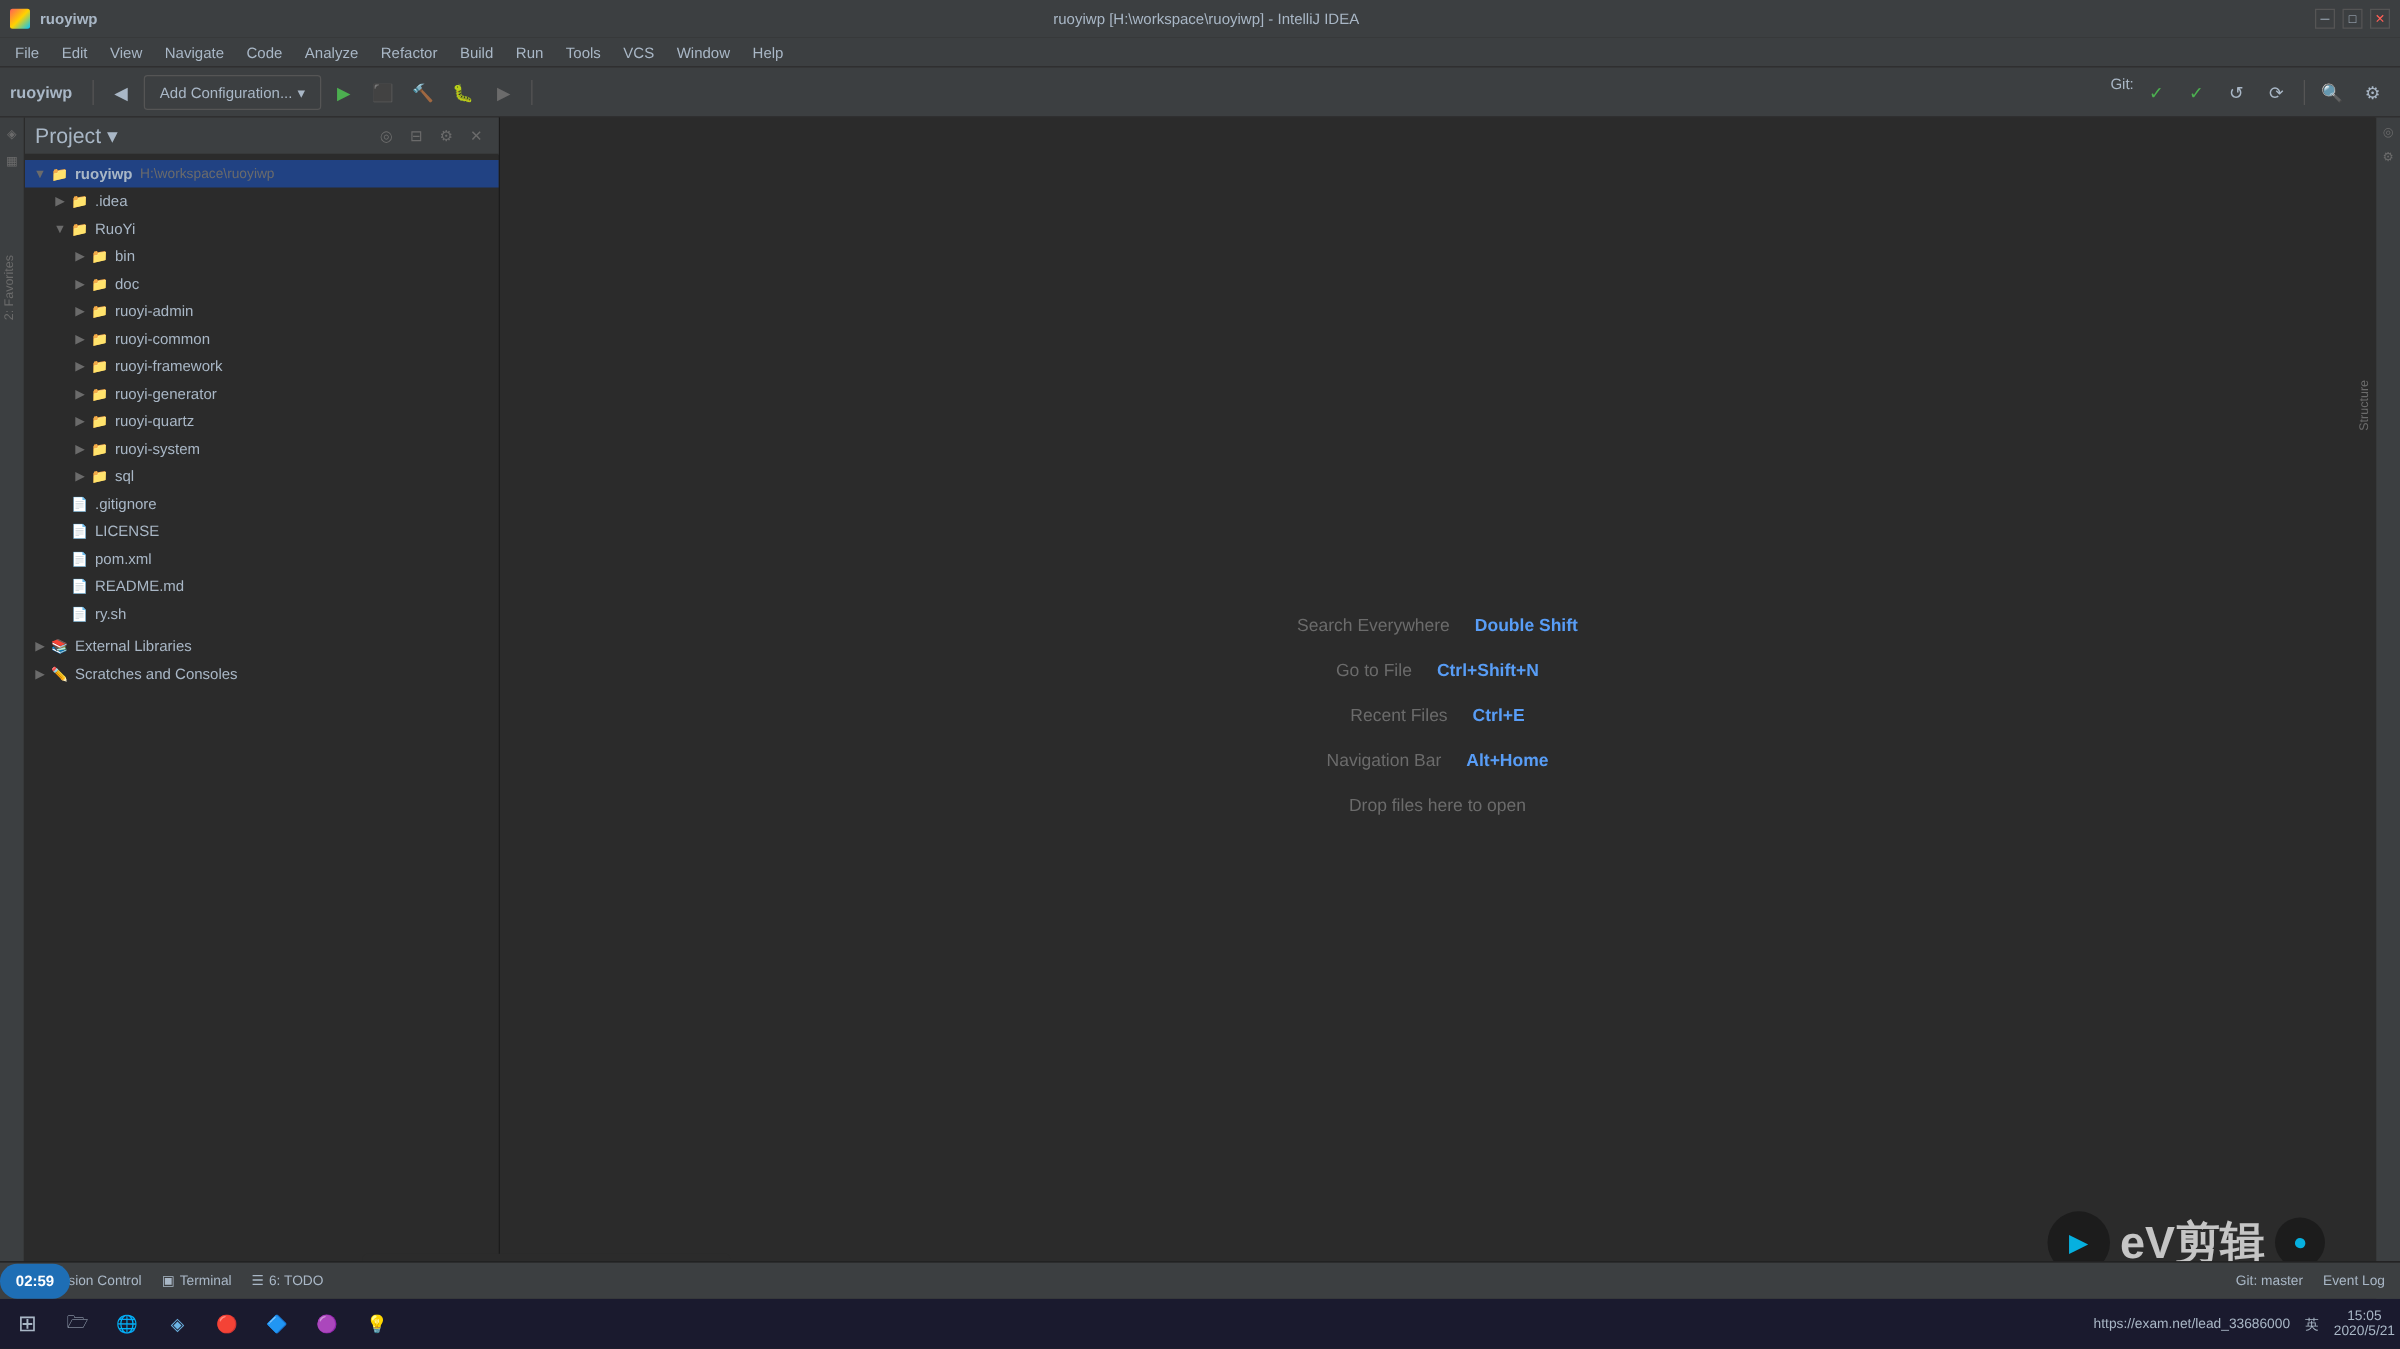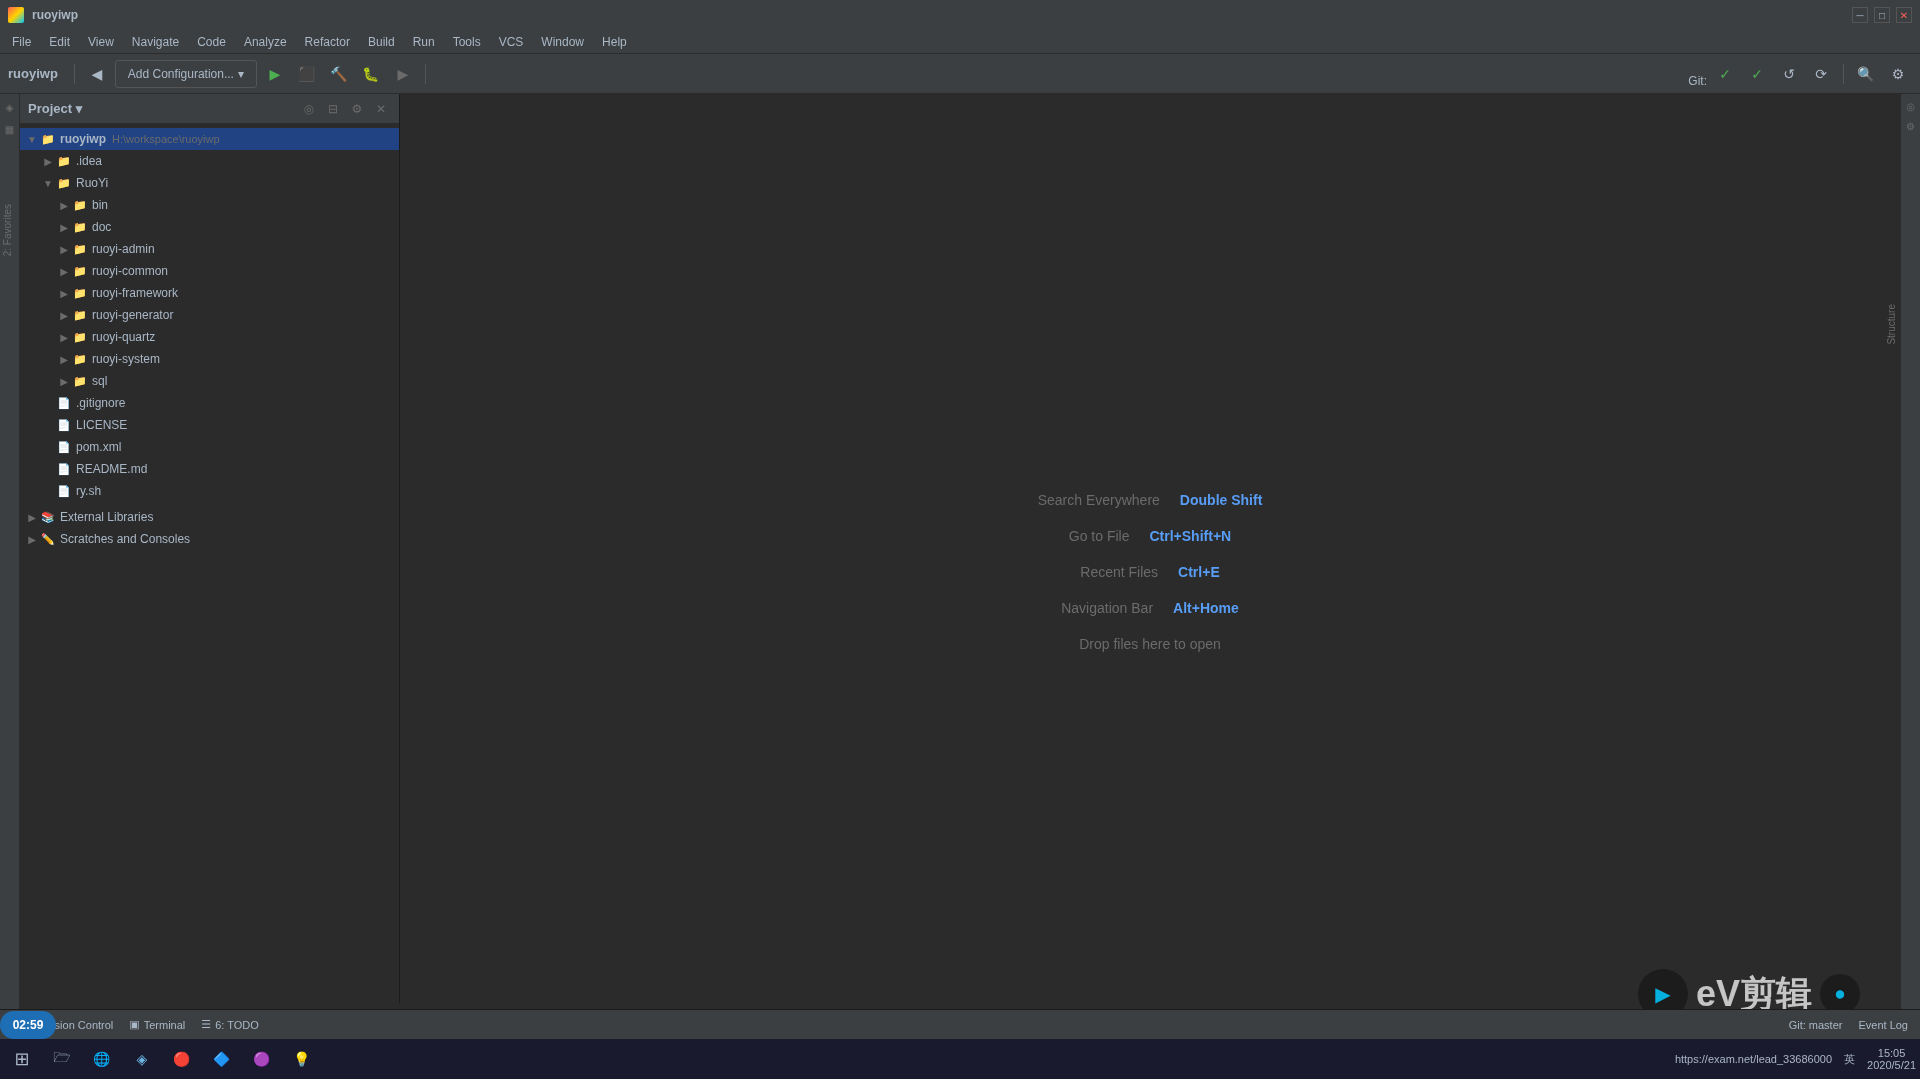--- a/index.html
+++ b/index.html
@@ -114,21 +114,21 @@
       cursor: pointer;
       font-size: 12px;
       display: flex;
       align-items: center;
       gap: 4px;
       height: 28px;
     }
     .toolbar-spacer { flex: 1; }
     .git-section {
       display: flex;
-      align-items: flex-end;
+      align-items: flex-start;
       gap: 4px;
       color: #a9b7c6;
       font-size: 12px;
     }
 
     
     .main-layout {
       display: flex;
       height: calc(1079px - 30px - 24px - 40px - 30px);
     }
@@ -427,20 +427,21 @@
       cursor: pointer;
       padding: 4px 2px;
     }
   </style>
 </head>
 <body>
 
 <div class="title-bar">
   <div class="title-logo"></div>
   <span style="font-size:12px;color:#a9b7c6;font-weight:bold;">ruoyiwp</span>
+  <span class="title-text">ruoyiwp [H:\workspace\ruoyiwp] - IntelliJ IDEA</span>
   <div class="title-bar-buttons">
     <div class="title-btn">─</div>
     <div class="title-btn">□</div>
     <div class="title-btn" style="color:#ff5f56;">✕</div>
   </div>
 </div>
 
 <div class="menu-bar">
     <div class="menu-item">File</div>
     <div class="menu-item">Edit</div>
@@ -486,21 +487,21 @@
 
 <div class="main-layout">
 
   <div class="left-icons">
     <div class="left-icon">◈</div>
     <div class="left-icon">▦</div>
   </div>
 
   <div class="project-panel">
     <div class="panel-header">
-      <span style="color:#a9b7c6;font-size:13px;font-weight:bold;">Project ▾</span>
+      <span style="color:#a9b7c6;font-size:17px;font-weight:normal;">Project ▾</span>
       <div style="flex:1"></div>
       <div class="panel-icon-btn" title="Locate">◎</div>
       <div class="panel-icon-btn" title="Collapse">⊟</div>
       <div class="panel-icon-btn" title="Settings">⚙</div>
       <div class="panel-icon-btn" title="Close">✕</div>
     </div>
 
     <div class="file-tree">
 
       <div class="tree-item selected">

